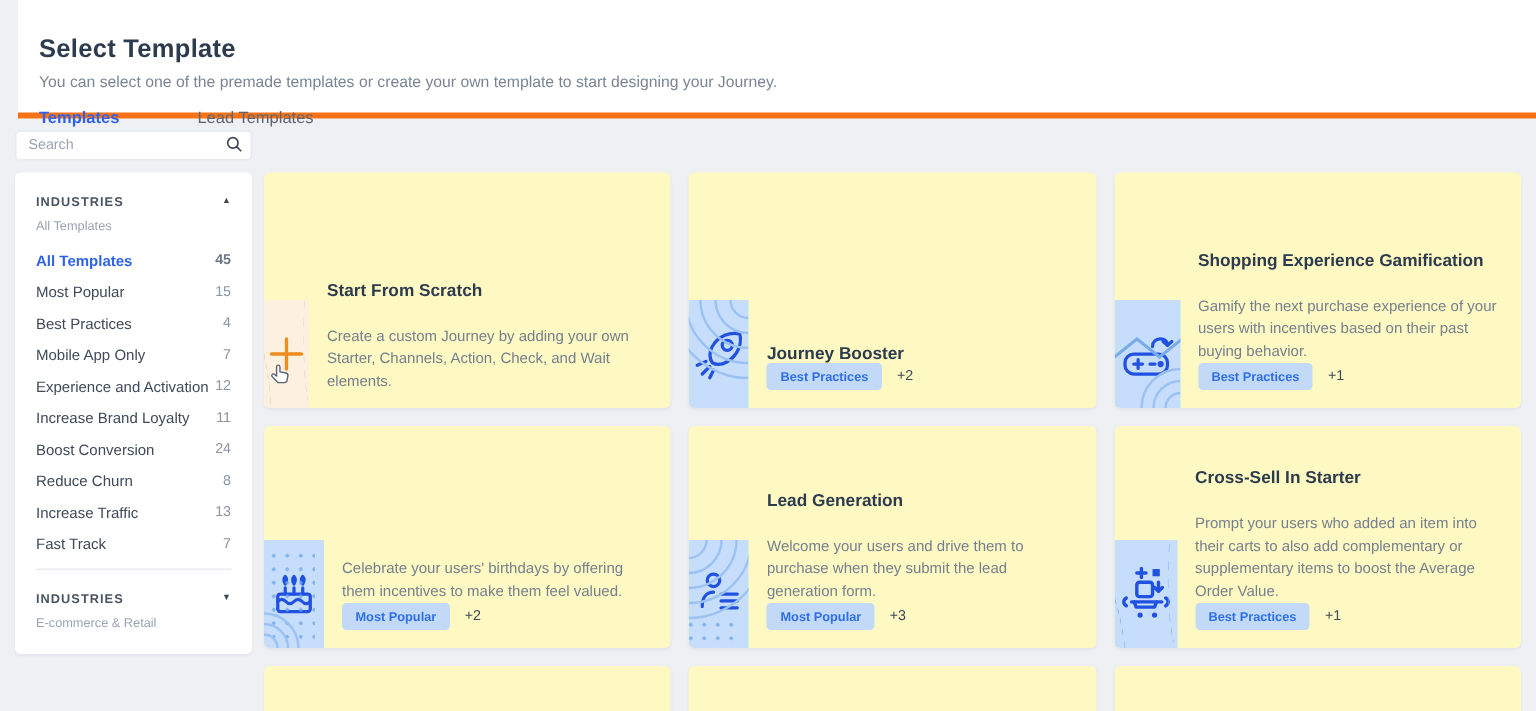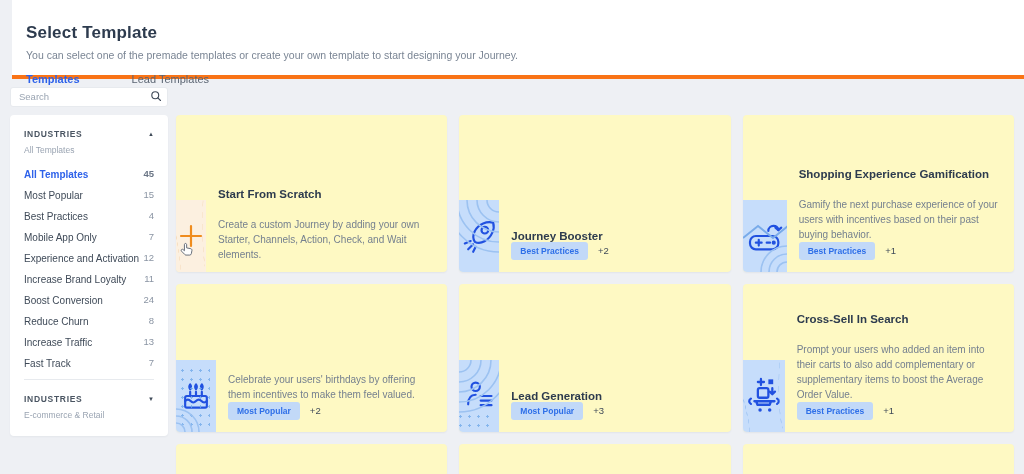--- a/index.html
+++ b/index.html
@@ -272,20 +272,21 @@
         <svg width="40" height="40" viewBox="0 0 48 48">
           <g fill="none" stroke="#2151e0" stroke-width="2.6" stroke-linecap="round" stroke-linejoin="round">
             <circle cx="20" cy="13" r="5"></circle>
             <path d="M11 34 C11 26 15 22.5 20 22.5"></path>
             <path d="M26 24 h13 M26 29.5 h13 M26 35 h13"></path>
           </g>
         </svg>
       </div>
       <div class="card-body">
         <div class="card-title">Lead Generation</div>
+        <div class="card-desc">Welcome your users and drive them to purchase when they submit the lead generation form.</div>
         <div class="card-tags">
           <span class="pill">Most Popular</span>
           <span class="extra">+3</span>
         </div>
       </div>
     </div>
 
     <div class="card r2">
       <div class="banner blue">
         <svg class="deco" style="left:0;top:0;width:100%;height:100%" viewBox="0 0 271 72" preserveAspectRatio="none">
@@ -299,21 +300,21 @@
             <rect x="17" y="15" width="12" height="11" rx="2"></rect>
             <path d="M33.5 15 v7 M33.5 22 l-3 -3 M33.5 22 l3 -3"></path>
             <path d="M13 30 h23 M15 30 l1.5 4 h14 l1.5 -4"></path>
             <circle cx="19.5" cy="40" r="2" fill="#2151e0" stroke="none"></circle>
             <circle cx="30.5" cy="40" r="2" fill="#2151e0" stroke="none"></circle>
             <path d="M9 27 c-2.5 1.5 -2.5 4.5 0 6 M39 27 c2.5 1.5 2.5 4.5 0 6"></path>
           </g>
         </svg>
       </div>
       <div class="card-body">
-        <div class="card-title">Cross-Sell In Search</div>
+        <div class="card-title">Cross-Sell In Starter</div>
         <div class="card-desc">Prompt your users who added an item into their carts to also add complementary or supplementary items to boost the Average Order Value.</div>
         <div class="card-tags">
           <span class="pill">Best Practices</span>
           <span class="extra">+1</span>
         </div>
       </div>
     </div>
 
     <div class="card r3">
       <div class="banner blue2">

